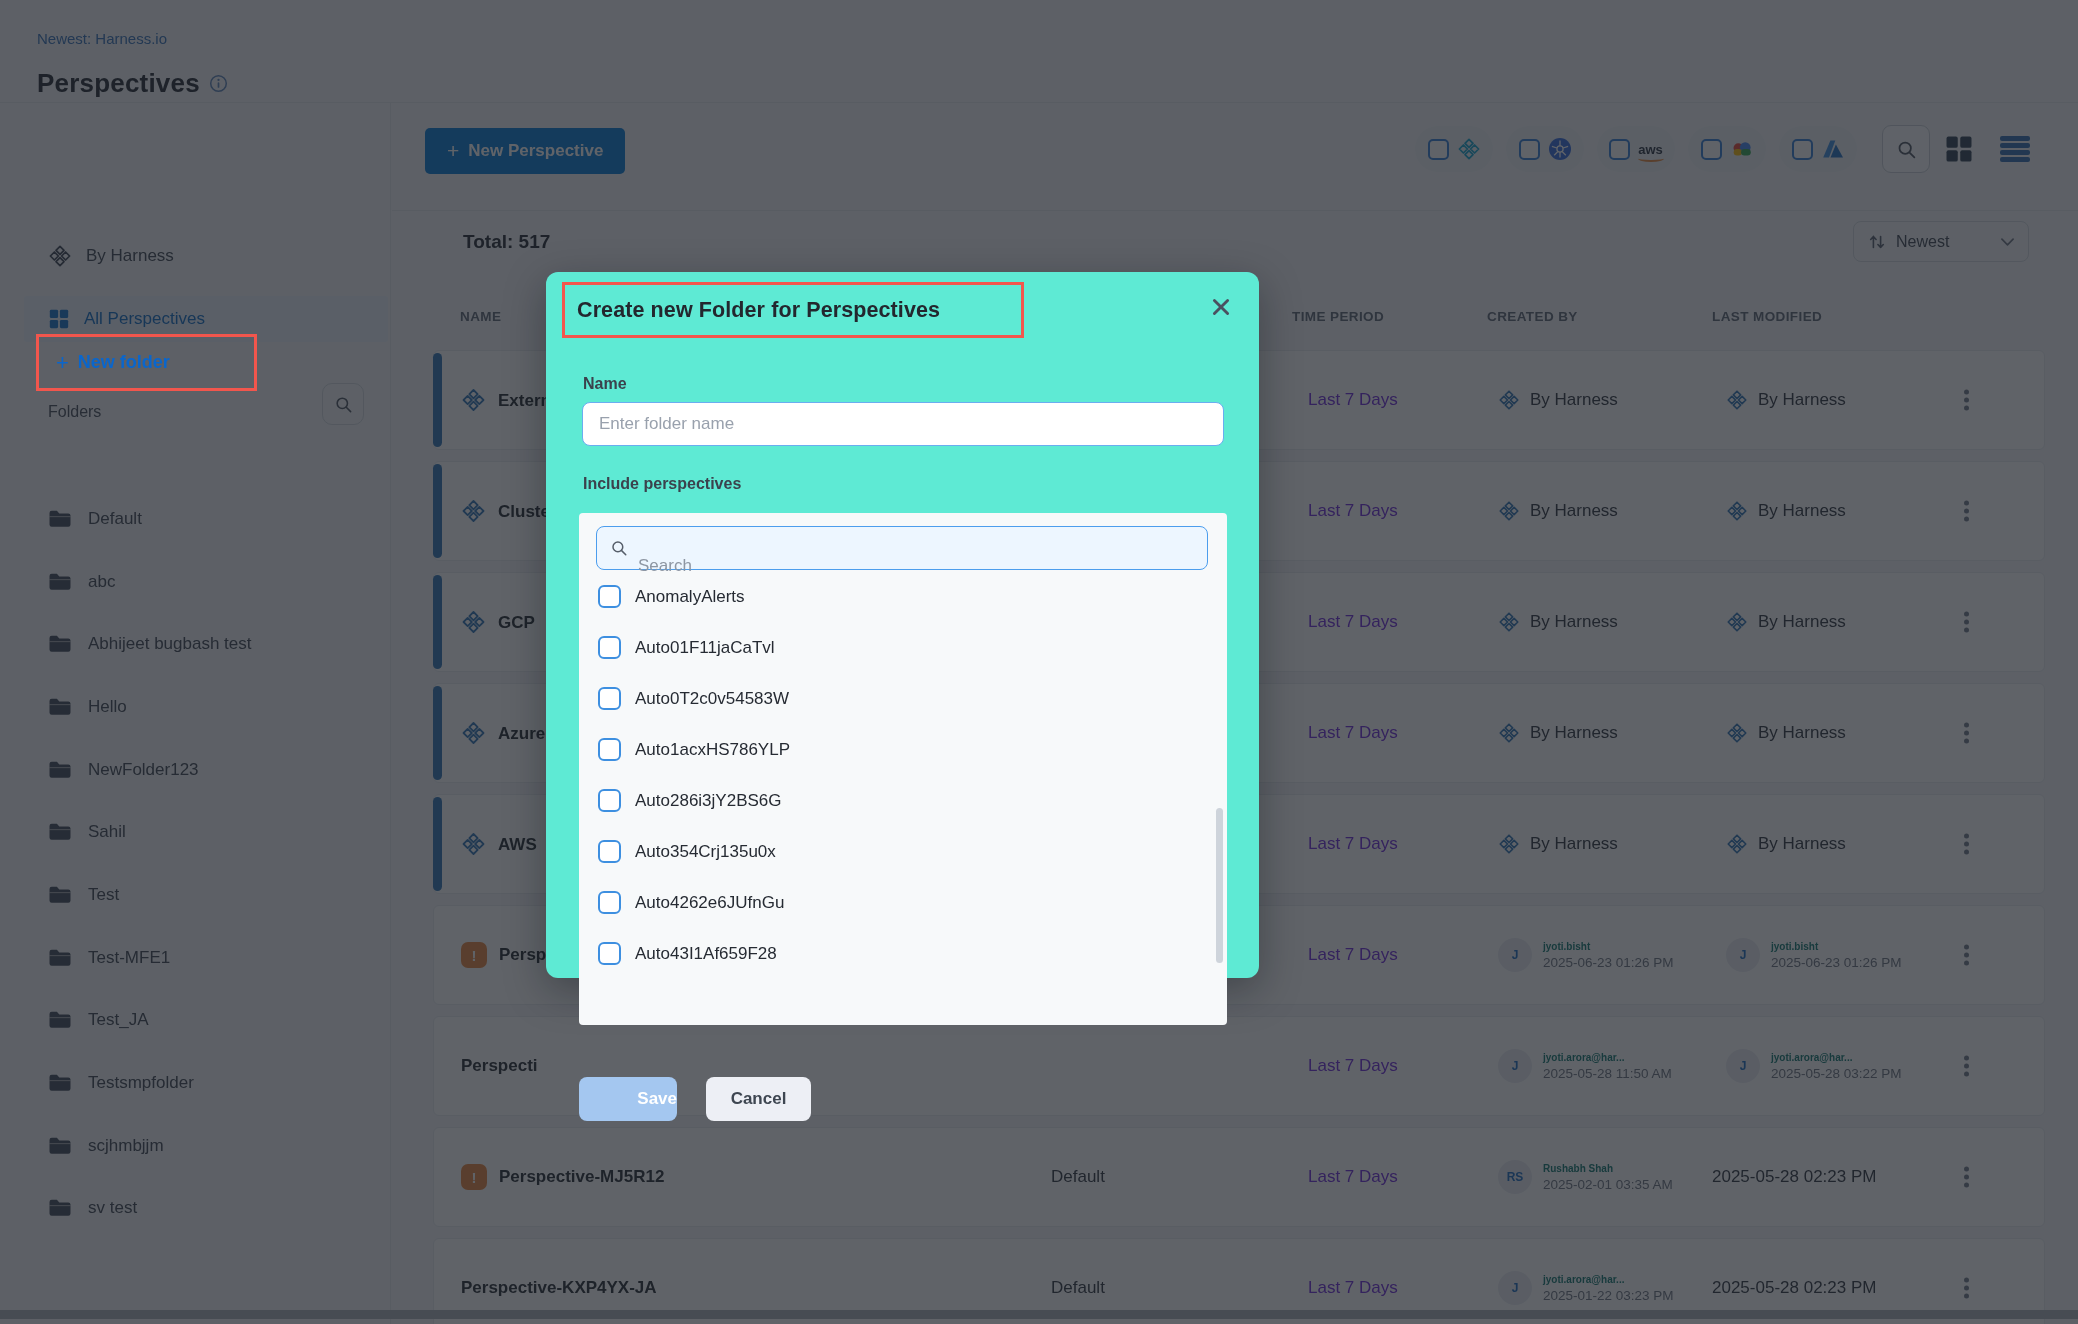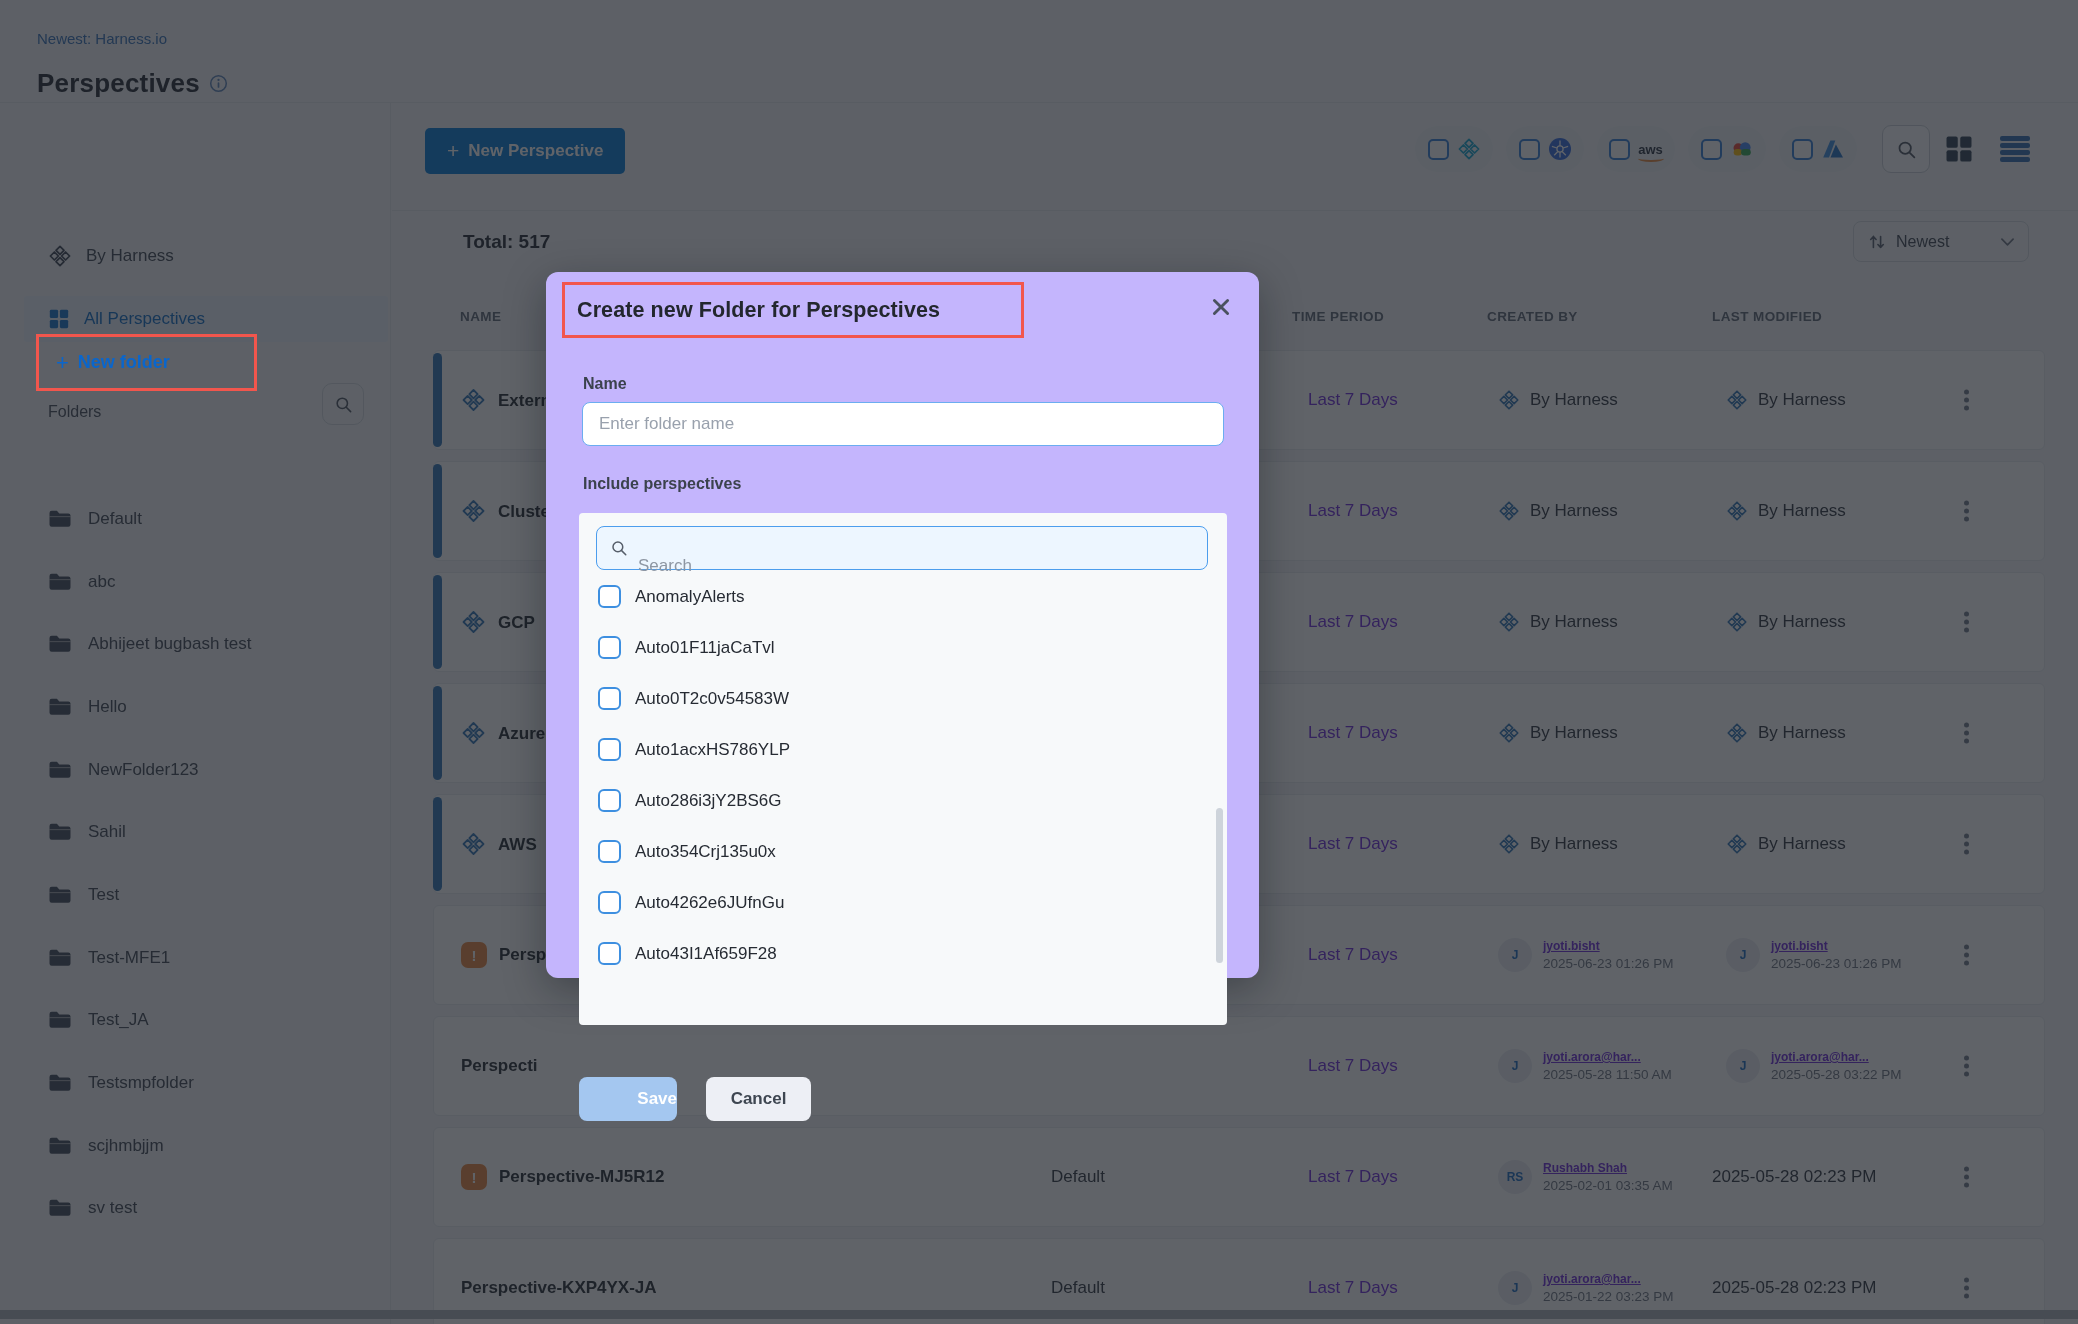--- a/index.html
+++ b/index.html
@@ -79,38 +79,38 @@
   .c-name .hi { width:25px; height:25px; color:#2d74b5; flex:0 0 auto; }
   .warn-ic { width:26px; height:26px; border-radius:7px; background:#e8843c; display:flex; align-items:center; justify-content:center; flex:0 0 auto; }
   .warn-ic::before { content:"!"; color:#fff; font-size:15px; font-weight:700; }
   .c-folder { left:617px; font-size:17px; color:#2e343e; }
   .c-time { left:874px; font-size:17px; color:#6d28d9; }
   .c-user { display:flex; align-items:center; gap:11px; }
   .c-created { left:1064px; } .c-modified { left:1292px; } .c-modtext { left:1278px; font-size:17px; color:#2e343e; }
   .byh { display:flex; align-items:center; gap:10px; font-size:17px; font-weight:500; color:#2c323c; }
   .byh .hi { width:22px; height:22px; color:#2d74b5; }
   .avatar { width:34px; height:34px; border-radius:50%; background:#e9ecf2; color:#1a6ac0; font-weight:700; font-size:12px; display:flex; align-items:center; justify-content:center; flex:0 0 auto; }
-  .uname { font-size:12px; font-weight:700; color:#6d28d9; white-space:nowrap;text-decoration:underline; }
+  .uname { font-size:10px; font-weight:700; color:#0f766e; white-space:nowrap; }
   .utime { font-size:13.5px; color:#6d7480; margin-top:3px; white-space:nowrap; }
   .kebab { position:absolute; left:1530px; top:50%; width:5px; height:5px; border-radius:50%; background:#717b89;
     box-shadow:0 -8px 0 #717b89, 0 8px 0 #717b89; transform:translateY(-50%); cursor:pointer; }
 
   .bottom-band { left:0; right:0; bottom:5px; height:9px; background:#aab1ba; }
 
   
   .dim { position:absolute; inset:0; background:rgba(29,33,40,0.70); z-index:50; }
 
   
   .anno-newfolder { position:absolute; left:36px; top:334px; width:221px; height:57px; z-index:60;
     border:3px solid #f2564d; display:flex; align-items:center; gap:9px; padding-left:17px;
     color:#0a66cc; font-size:18px; font-weight:700; }
   .anno-newfolder .plus { font-size:22px; font-weight:400; }
 
   
-  .modal { position:absolute; left:546px; top:272px; width:713px; height:706px; background:#c4b5fd; border-radius:12px;
+  .modal { position:absolute; left:546px; top:272px; width:713px; height:706px; background:#5eead4; border-radius:12px;
     box-shadow:0 12px 40px rgba(10,14,20,.35); z-index:100; }
   .m-titlebox { position:absolute; left:16px; top:10px; width:462px; height:56px; border:3px solid #f2564d;
     display:flex; align-items:center; padding-left:12px; }
   .m-titlebox h2 { font-size:21.5px; font-weight:600; color:#23272e; letter-spacing:.1px; }
   .m-close { position:absolute; right:27px; top:24px; width:22px; height:22px; color:#4a5160; background:none; border:none; cursor:pointer; }
   .m-label { position:absolute; left:37px; font-size:16px; font-weight:600; color:#3b424d; }
   .m-label-name { top:103px; } .m-label-include { top:203px; }
   .m-input { position:absolute; left:36px; top:130px; width:642px; height:44px; border:1.5px solid #6badf0; border-radius:8px;
     padding:0 16px; font-size:17px; font-family:inherit; color:#22272f; background:#fff; outline:none; }
   .m-input::placeholder { color:#99a1ad; }

